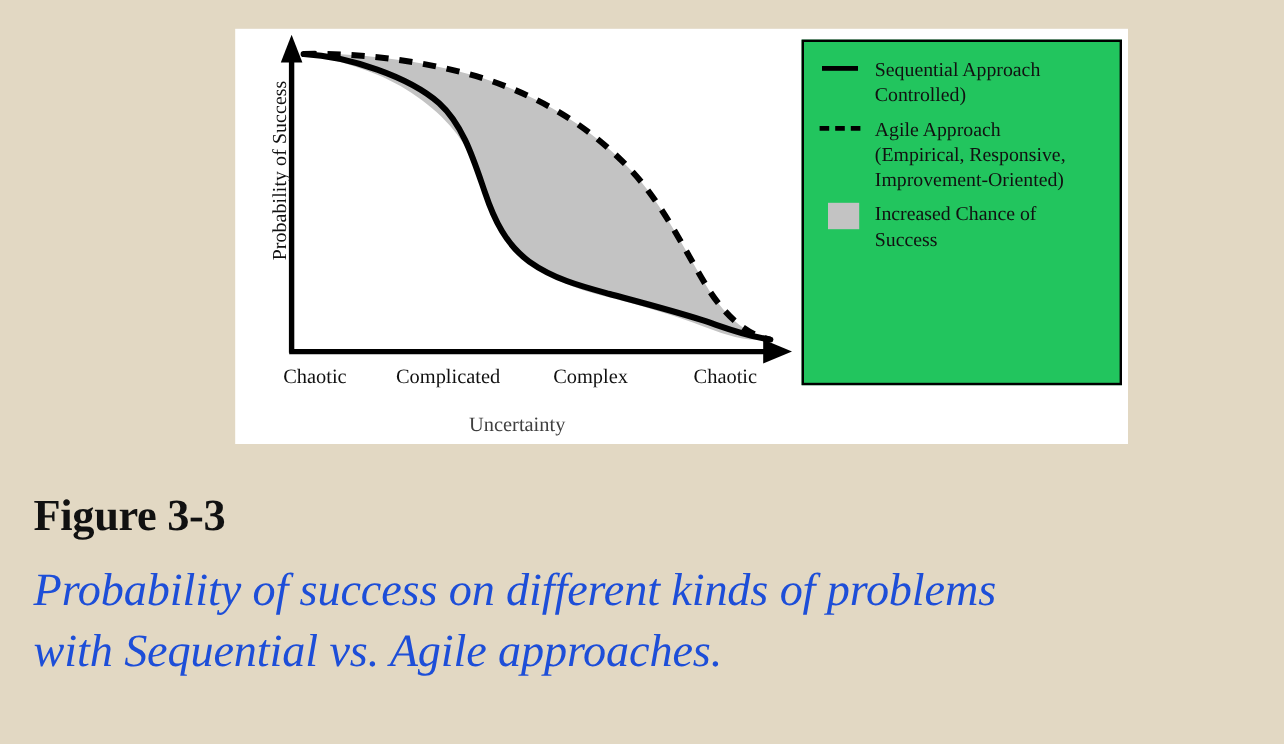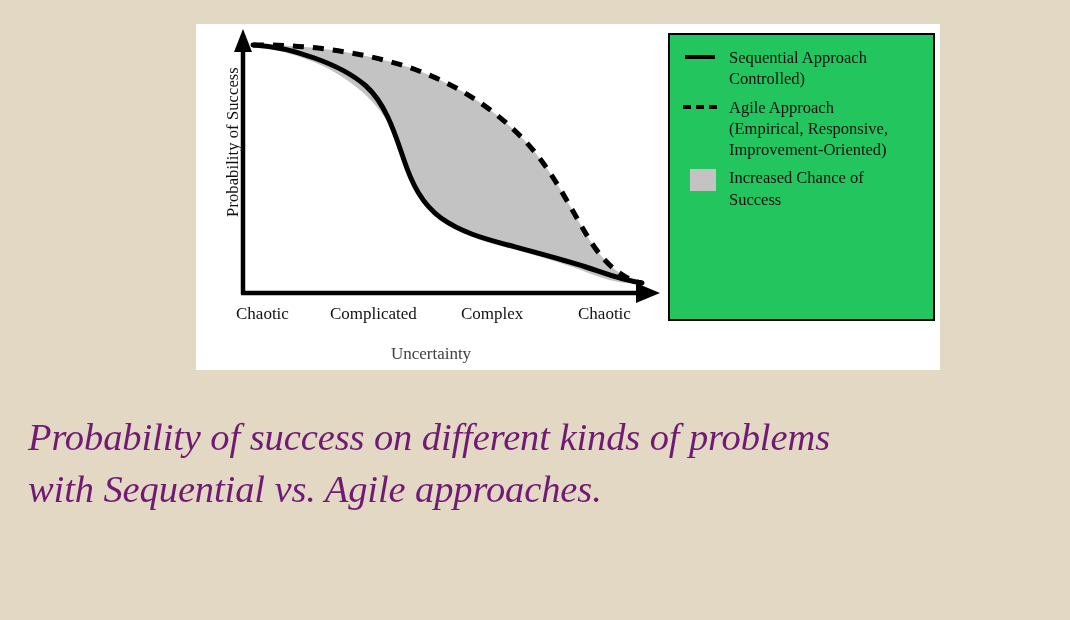--- a/index.html
+++ b/index.html
@@ -137,21 +137,21 @@
     font-size: 37px;
     font-weight: bold;
     color: #111;
     letter-spacing: -0.3px;
     line-height: 1.05;
     margin-bottom: 16px;
   }
   .caption-body {
     font-size: 38.5px;
     font-style: italic;
-    color: #701a75;
+    color: #1d4ed8;
     line-height: 1.34;
     letter-spacing: -0.1px;
   }
   .caption-body div { white-space: nowrap; }
 </style>
 </head>
 <body>
 
 <div id="page">
 
@@ -237,19 +237,20 @@
         <span class="legend-text">
           <div>Increased Chance of</div>
           <div>Success</div>
         </span>
       </div>
 
     </div>
   </div>
 
   <div class="caption">
+    <div class="caption-title">Figure 3-3</div>
     <div class="caption-body">
       <div>Probability of success on different kinds of problems</div>
       <div>with Sequential vs. Agile approaches.</div>
     </div>
   </div>
 
 </div>
 
 </body></html>

